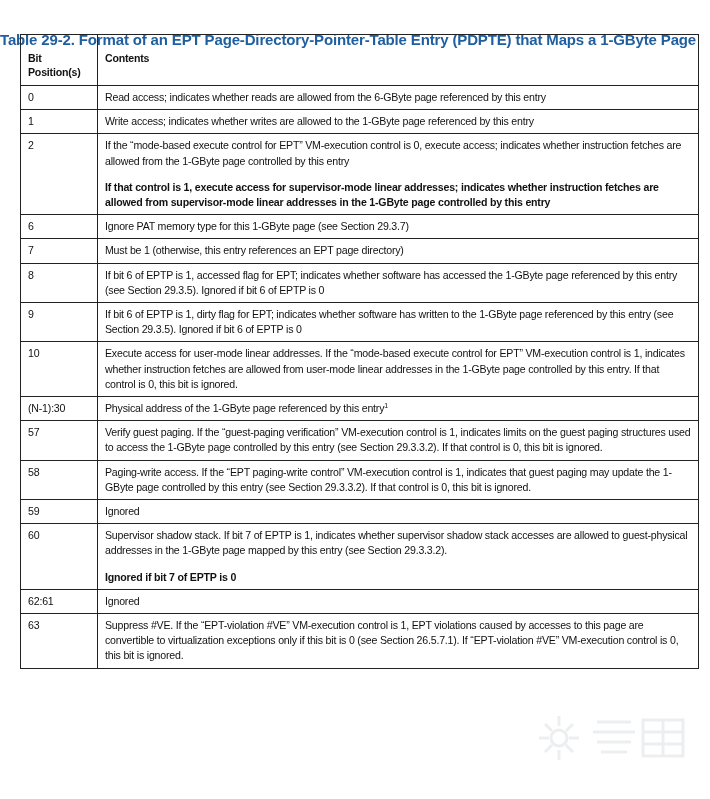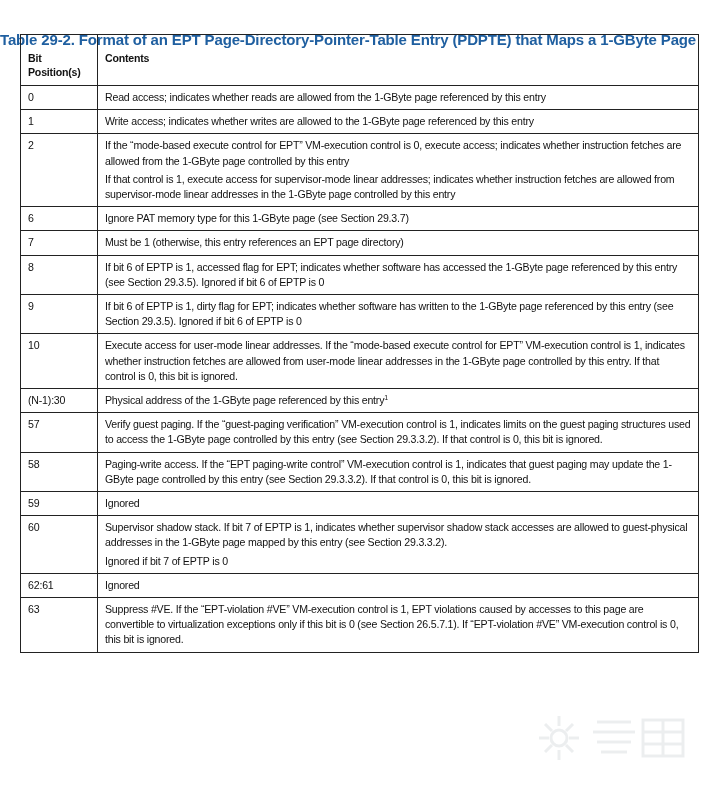--- a/index.html
+++ b/index.html
@@ -50,21 +50,22 @@
       font-weight: bold;
       padding-top: 16px;
       padding-bottom: 4px;
       height: 30px;
       line-height: 14px;
     }
     table.ept td p {
       margin: 0;
     }
     table.ept td p + p {
-      margin-top: 3px;
+      margin-top: 11px;
+      font-weight: bold;
     }
     sup {
       font-size: 7px;
       line-height: 0;
       vertical-align: 4px;
     }
     .watermark {
       position: absolute;
       left: 535px;
       top: 712px;
@@ -87,21 +88,21 @@
   <thead>
     <tr>
       <th>Bit Position(s)</th>
       <th>Contents</th>
     </tr>
   </thead>
   <tbody id="tbody">
       <tr>
         <td>0</td>
         <td>
-          <p><span>Read access; indicates whether reads are allowed from the 1-GByte page referenced by this entry</span></p>
+          <p><span>Read access; indicates whether reads are allowed from the 6-GByte page referenced by this entry</span></p>
         </td>
       </tr>
       <tr>
         <td>1</td>
         <td>
           <p><span>Write access; indicates whether writes are allowed to the 1-GByte page referenced by this entry</span></p>
         </td>
       </tr>
       <tr>
         <td>2</td>

